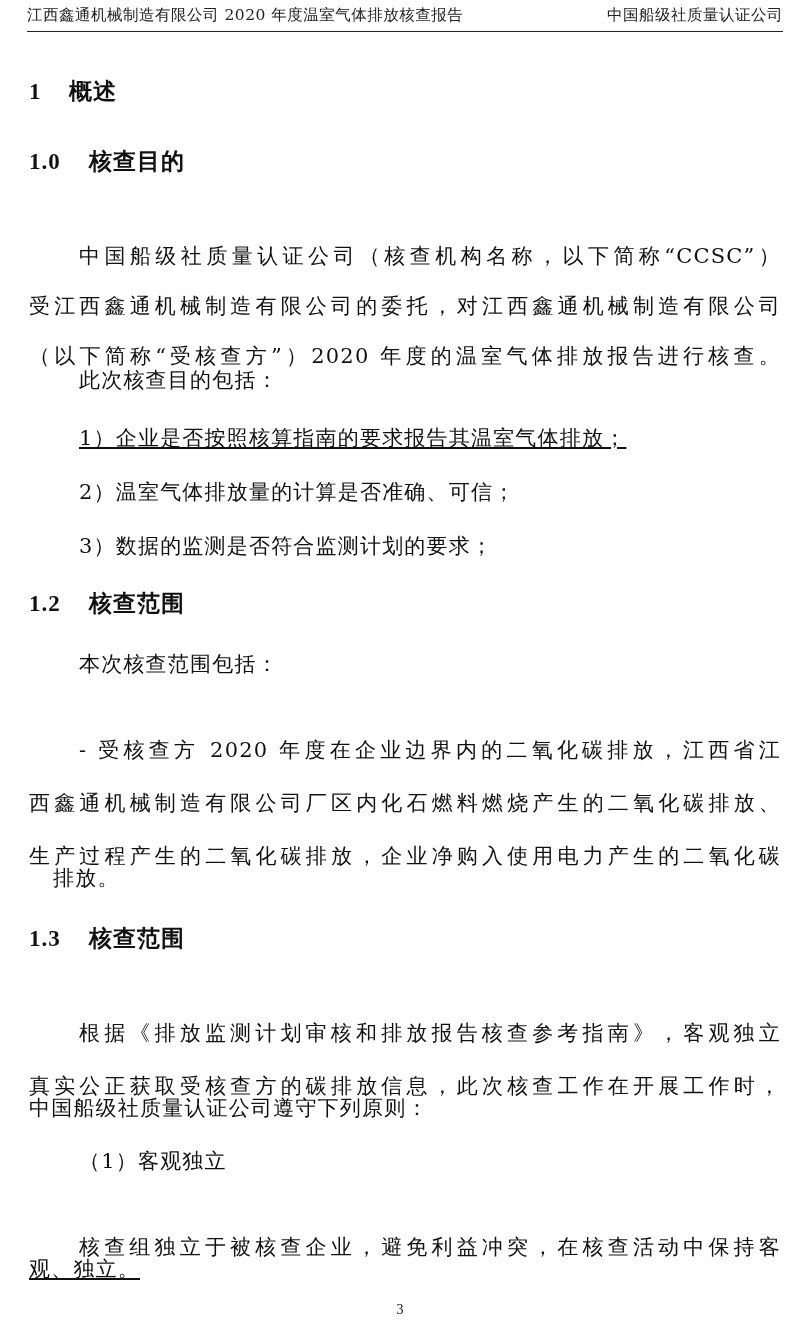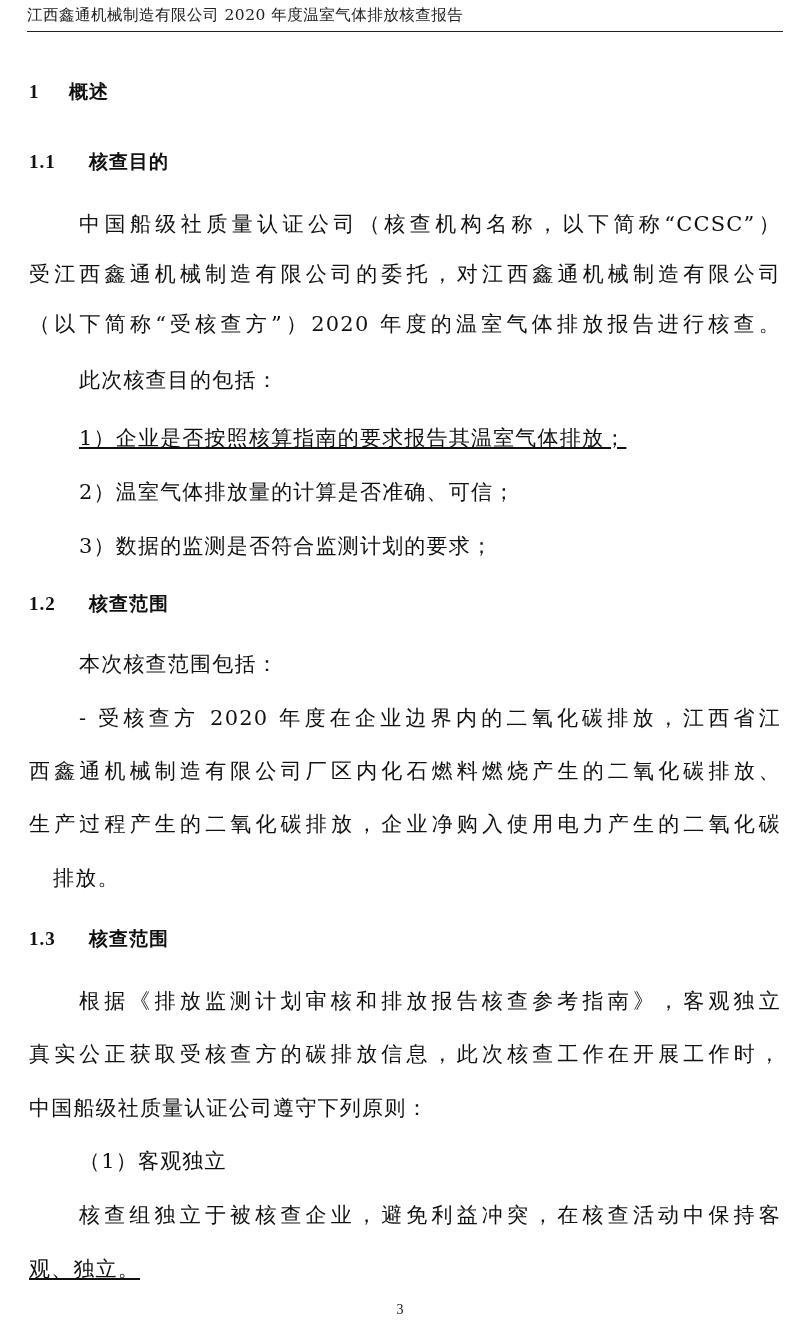--- a/index.html
+++ b/index.html
@@ -36,57 +36,59 @@
       position: absolute;
       left: 29px;
       width: 752px;
       font-size: 21px;
       line-height: 26px;
       white-space: nowrap;
       letter-spacing: 1.2px;
     }
     .heading {
       font-weight: bold;
-      font-size: 19px;
+      font-size: 23px;
       letter-spacing: 1px;
     }
     .heading .num {
       display: inline-block;
       width: 60px;
       font-family: "Liberation Serif", serif;
     }
     .heading.h1 .num { width: 40px; }
     .indent { left: 79px; width: 702px; }
     .justify {
       text-align: justify;
       text-align-last: justify;
+      margin-top: 32px;
     }
     .page-number {
       position: absolute;
       left: 0;
       width: 800px;
       top: 1302px;
       text-align: center;
       font-size: 14px;
       font-family: "Liberation Serif", serif;
     }
   </style>
 </head>
 <body>
 
 <div class="page-header">
   <span class="left">江西鑫通机械制造有限公司 2020 年度温室气体排放核查报告</span>
+  <span class="right">中国船级社质量认证公司</span>
 </div>
 
 <div class="block heading h1" style="top:78px;">
   <span class="num">1</span><span>概述</span>
 </div>
 
 <div class="block heading" style="top:148px;">
-  <span class="num">1.1</span><span>核查目的</span>
+  <span class="num">1.0</span><span>核查目的</span>
 </div>
 
 <div class="block indent justify" style="top:211px;">中国船级社质量认证公司（核查机构名称，以下简称“CCSC”）</div>
 <div class="block justify" style="top:261px;">受江西鑫通机械制造有限公司的委托，对江西鑫通机械制造有限公司</div>
 <div class="block justify" style="top:311px;">（以下简称“受核查方”）2020 年度的温室气体排放报告进行核查。</div>
 
 <div class="block indent" style="top:367px;">此次核查目的包括：</div>
 <div class="block indent" style="top:425px;text-decoration:underline;">1）企业是否按照核算指南的要求报告其温室气体排放；</div>
 <div class="block indent" style="top:479px;">2）温室气体排放量的计算是否准确、可信；</div>
 <div class="block indent" style="top:533px;">3）数据的监测是否符合监测计划的要求；</div>

